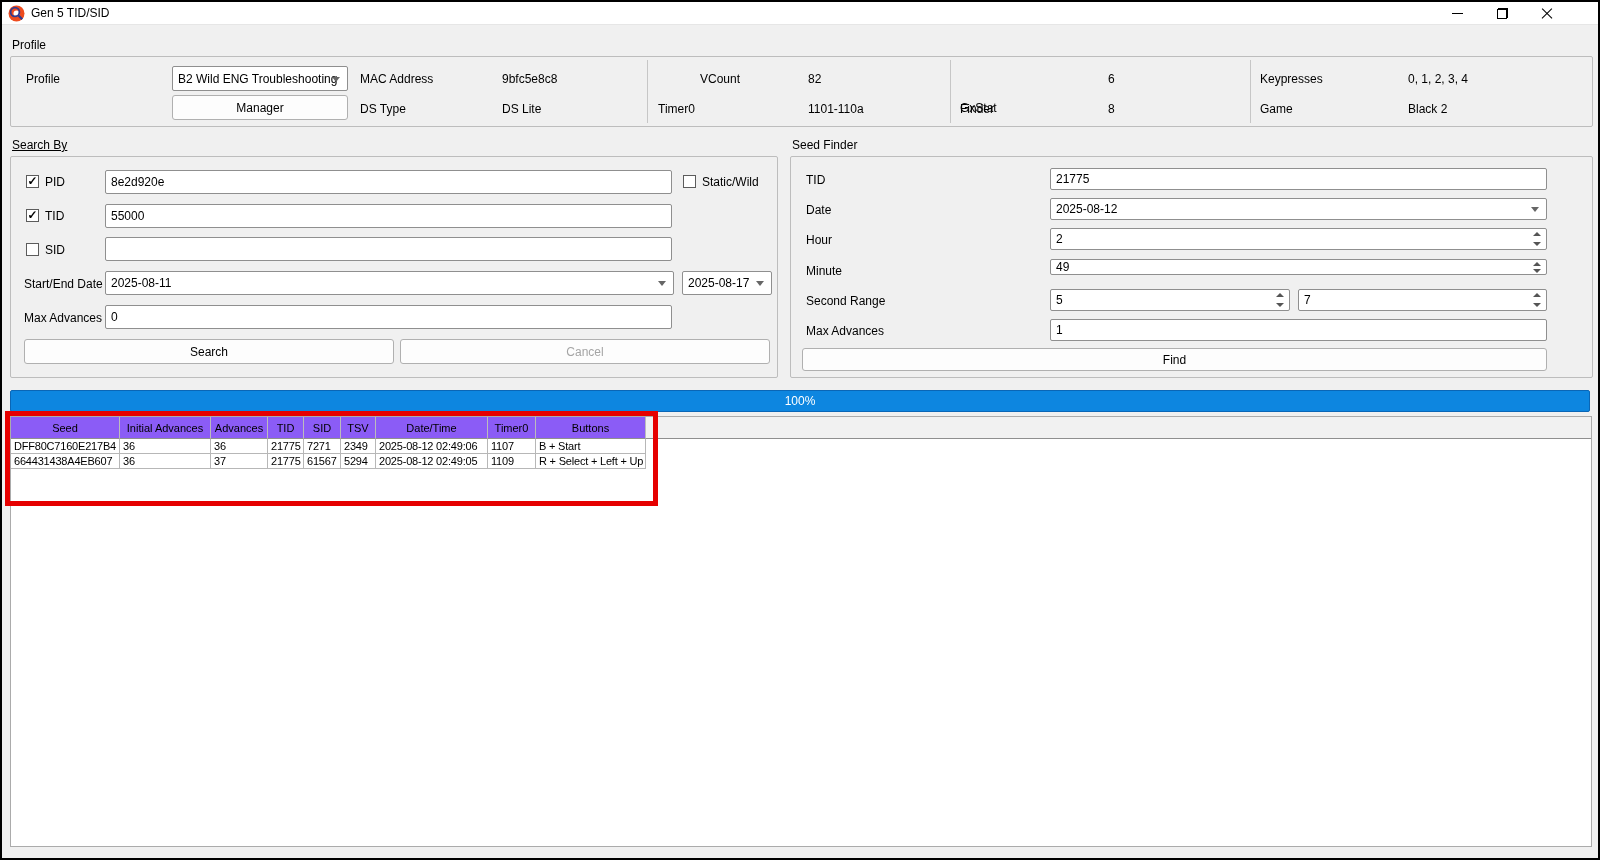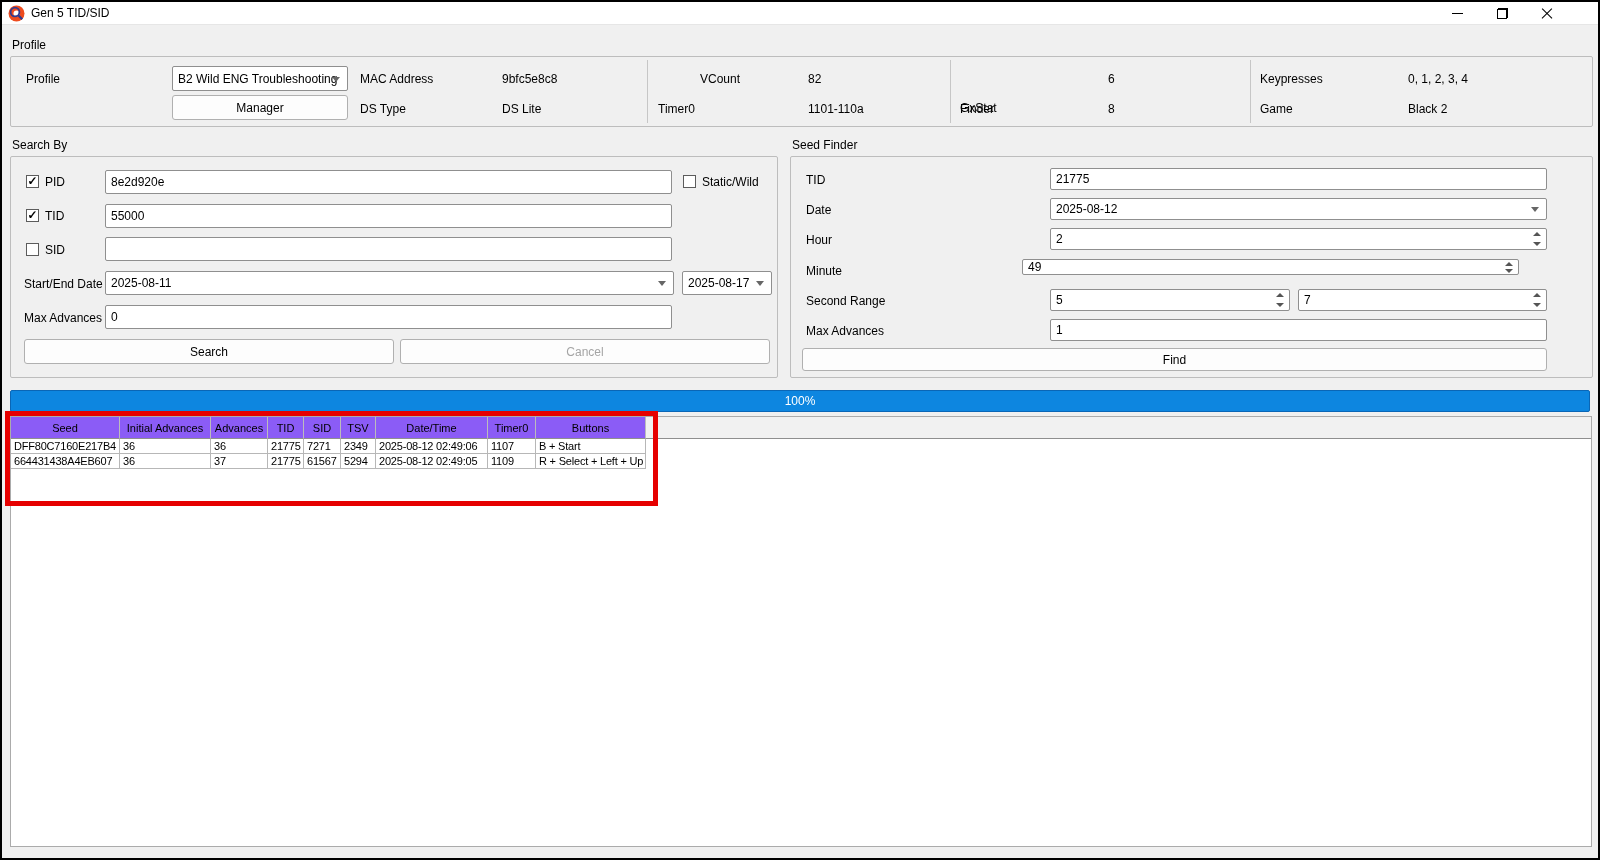--- a/index.html
+++ b/index.html
@@ -105,21 +105,21 @@
   <div class="lbl" style="left:958px; top:69px;margin-top:29px;">GxStat</div>
   <div class="lbl" style="left:1106px; top:69px;">6</div>
   <div class="lbl" style="left:958px; top:99px;">Finder</div>
   <div class="lbl" style="left:1106px; top:99px;">8</div>
 
   <div class="lbl" style="left:1258px; top:69px;">Keypresses</div>
   <div class="lbl" style="left:1406px; top:69px;">0, 1, 2, 3, 4</div>
   <div class="lbl" style="left:1258px; top:99px;">Game</div>
   <div class="lbl" style="left:1406px; top:99px;">Black 2</div>
 
-  <div class="group-label" style="left:10px; top:136px;">Search By</div>
+  <div class="group-label" style="left:10px; top:136px;text-decoration:underline;">Search By</div>
   <div class="groupbox" style="left:8px; top:154px; width:768px; height:222px;"></div>
 
   <div class="check" style="left:24px; top:173px;">✓</div>
   <div class="lbl" style="left:43px; top:172px;">PID</div>
   <input class="txt" style="left: 103px; top: 168px; width: 567px; height: 24px;" value="8e2d920e">
   <div class="check" style="left:681px; top:173px;"></div>
   <div class="lbl" style="left:700px; top:172px;">Static/Wild</div>
 
   <div class="check" style="left:24px; top:207px;">✓</div>
   <div class="lbl" style="left:43px; top:206px;">TID</div>
@@ -166,21 +166,21 @@
     <input value="2" style="">
     <div class="spin-up">
         <i></i>
       </div>
     <div class="spin-down">
         <i></i>
       </div>
   </div>
 
   <div class="lbl" style="left:804px; top:261px;">Minute</div>
-  <div class="spin" style="left:1020px; top:257px; width:497px; height:16px;">
+  <div class="spin" style="left:1048px; top:257px; width:497px; height:16px;">
     <input value="49" style="">
     <div class="spin-up">
         <i></i>
       </div>
     <div class="spin-down">
         <i></i>
       </div>
   </div>
 
   <div class="lbl" style="left:804px; top:291px;">Second Range</div>

